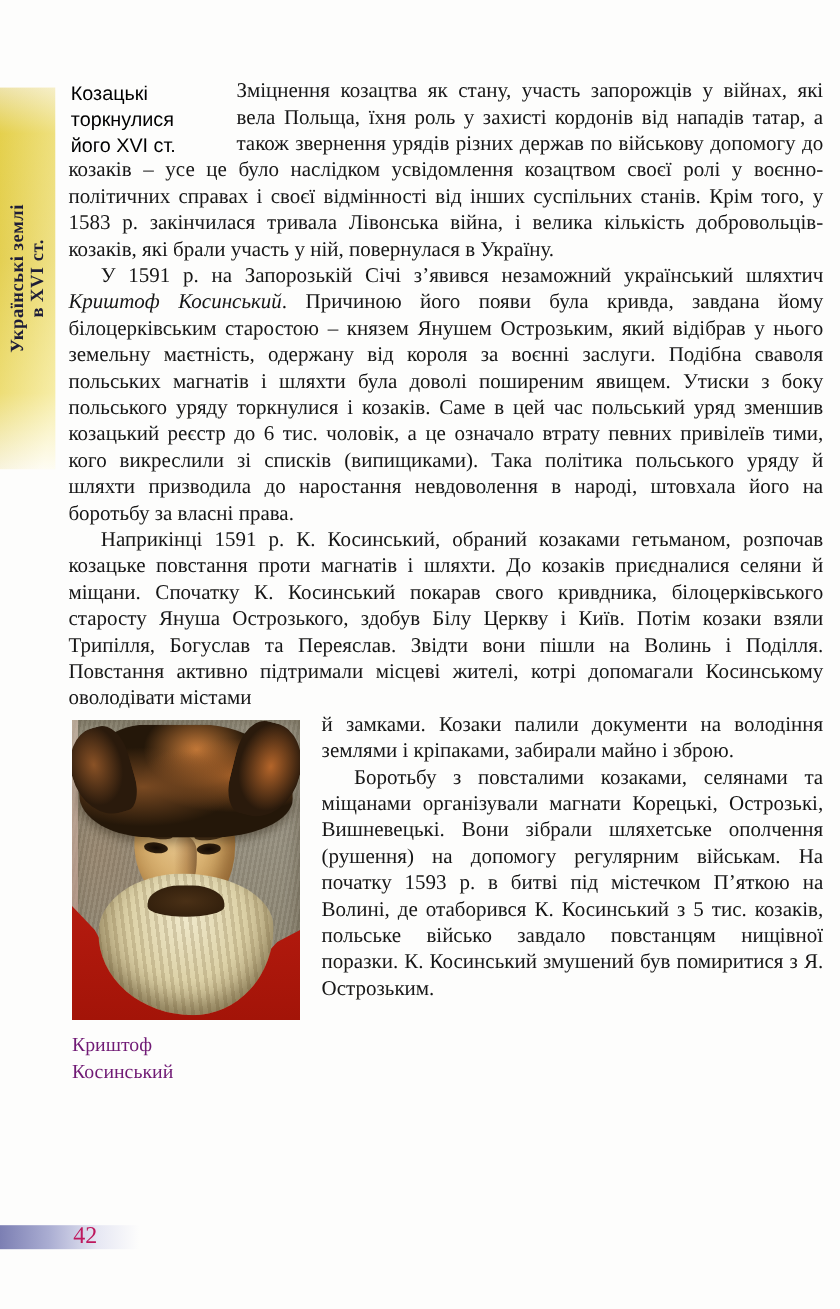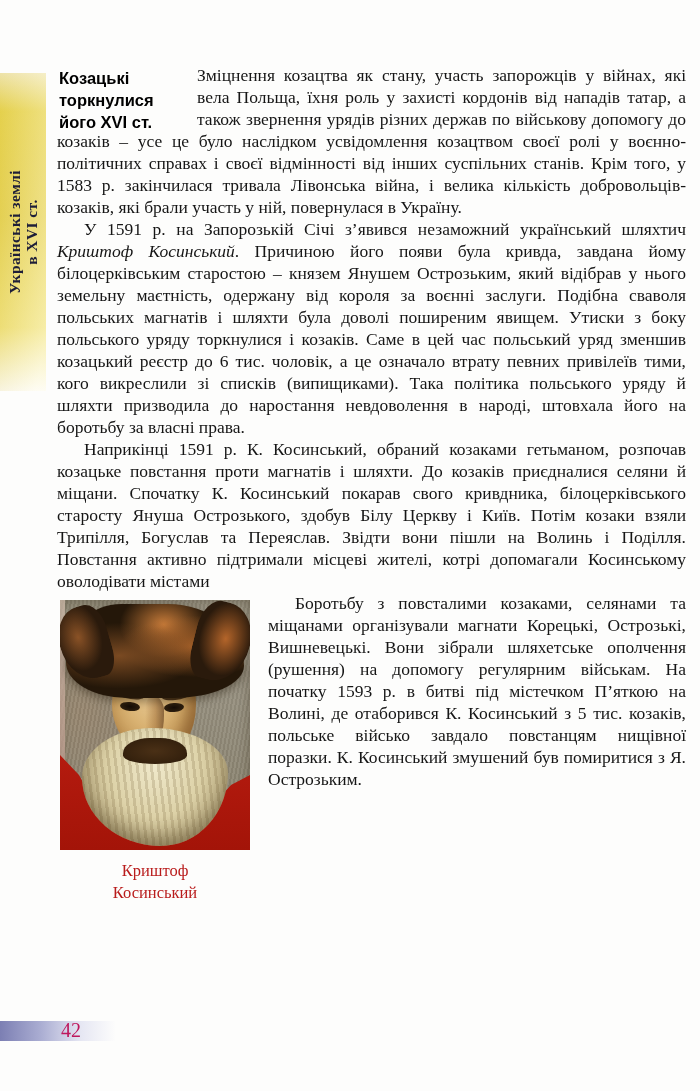--- a/index.html
+++ b/index.html
@@ -26,37 +26,37 @@
   }
 
   
   .content {
     position:absolute; left:57px; top:64px; width:629px;
     font-size:17.5px; line-height:22px; text-align:justify;
   }
   .margin-head {
     position:absolute; left:2px; top:3px; margin:0;
     font-family:"Liberation Sans", sans-serif;
-    font-weight:bold; font-size:16.5px; line-height:22px;
+    font-weight:normal; font-size:16.5px; line-height:22px;
     color:#000; text-align:left;
   }
   .margin-head span { display:block; }
   .head-spacer { float:left; width:140px; height:66px; }
   p.body-p { margin:0; }
   p.indent { text-indent:27px; }
   .name-em { font-weight:normal; font-style:italic; }
 
   
   .bottom-section { }
   figure.portrait {
     float:left; width:190px; margin:8px 18px 0 3px; padding:0;
   }
   figcaption {
-    margin-top:10px; text-align:center;
-    font-size:16.5px; line-height:22px; color:#b91c1c;
+    margin-top:10px; 
+    font-size:16.5px; line-height:22px; color:#701a75;
   }
   figcaption span { display:block; }
 
   
   .art {
     position:relative; width:190px; height:250px; overflow:hidden;
     background:
       repeating-linear-gradient(100deg, rgba(255,255,255,0.06) 0 2px, rgba(0,0,0,0.05) 2px 4px),
       radial-gradient(ellipse 120% 80% at 85% 25%, #9a9383 0%, rgba(154,147,131,0) 60%),
       radial-gradient(ellipse 90% 70% at 12% 45%, #97866f 0%, rgba(151,134,111,0) 55%),
@@ -185,20 +185,21 @@
           <div class="beard"></div>
           <div class="mustache"></div>
           <div class="hat"></div>
         </div>
         <figcaption>
           <span>Криштоф</span>
           <span>Косинський</span>
         </figcaption>
       </figure>
 
+      <p class="body-p">й замками. Козаки палили документи на володіння землями і кріпаками, забирали майно і зброю.</p>
       <p class="body-p indent">Боротьбу з повсталими козаками, селянами та міщанами організували магнати Корецькі, Острозькі, Вишневецькі. Вони зібрали шляхетське ополчення (рушення) на допомогу регулярним військам. На початку 1593 р. в битві під містечком П’яткою на Волині, де отаборився К. Косинський з 5 тис. козаків, польське військо завдало повстанцям нищівної поразки. К. Косинський змушений був помиритися з Я. Острозьким.</p>
     </div>
 
   </div>
 
   <div class="footer-bar"></div>
   <div class="page-number">42</div>
 
 </div>
 

